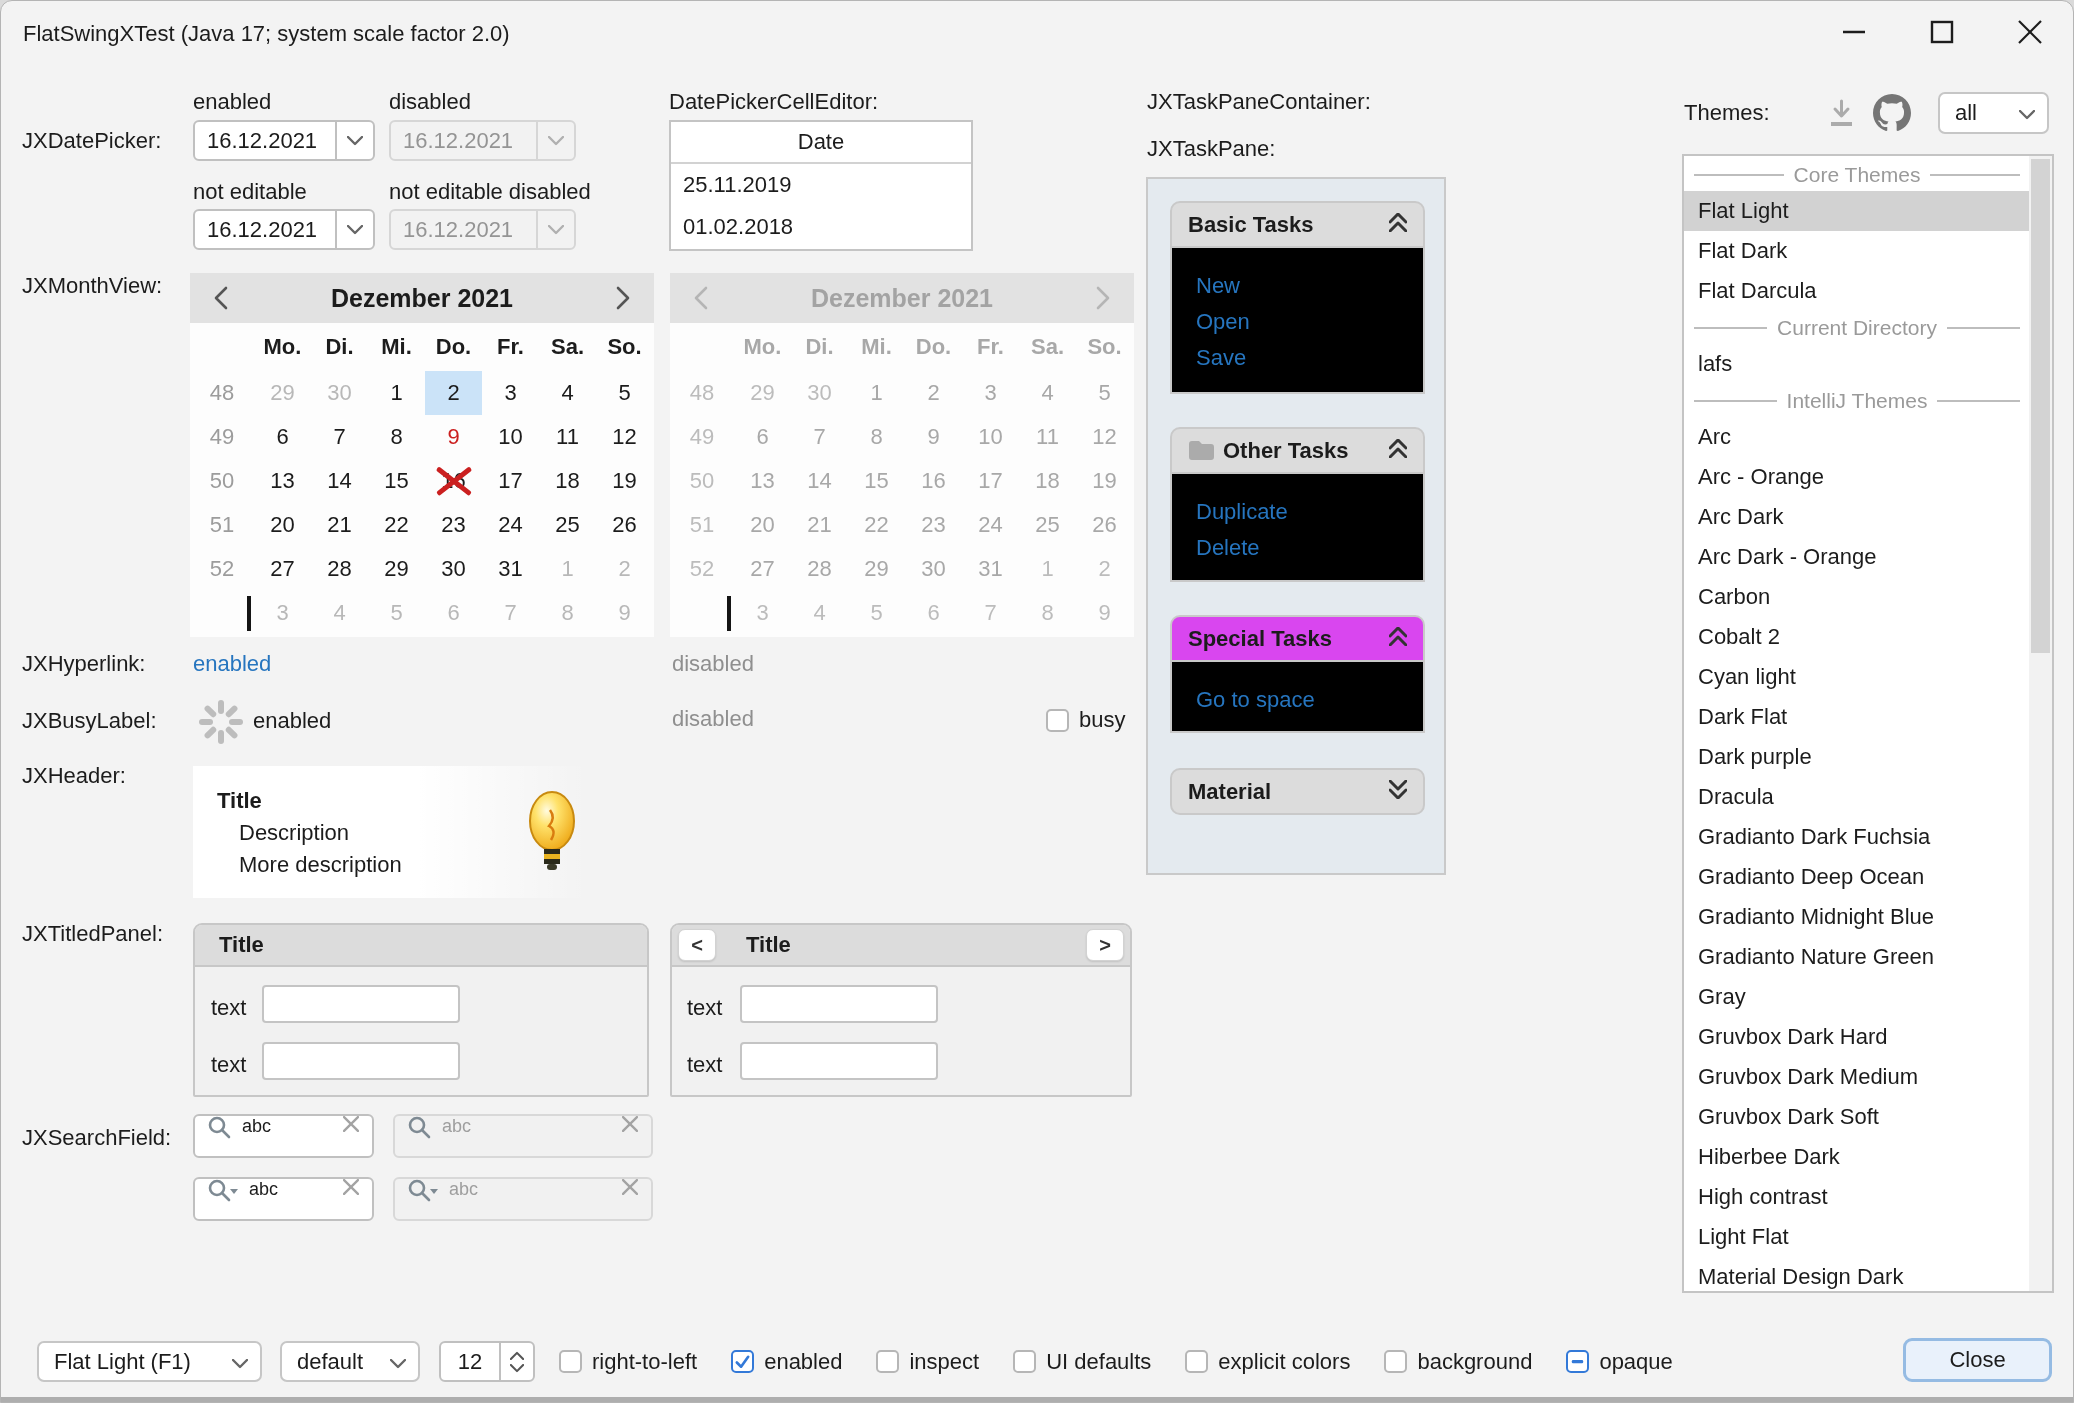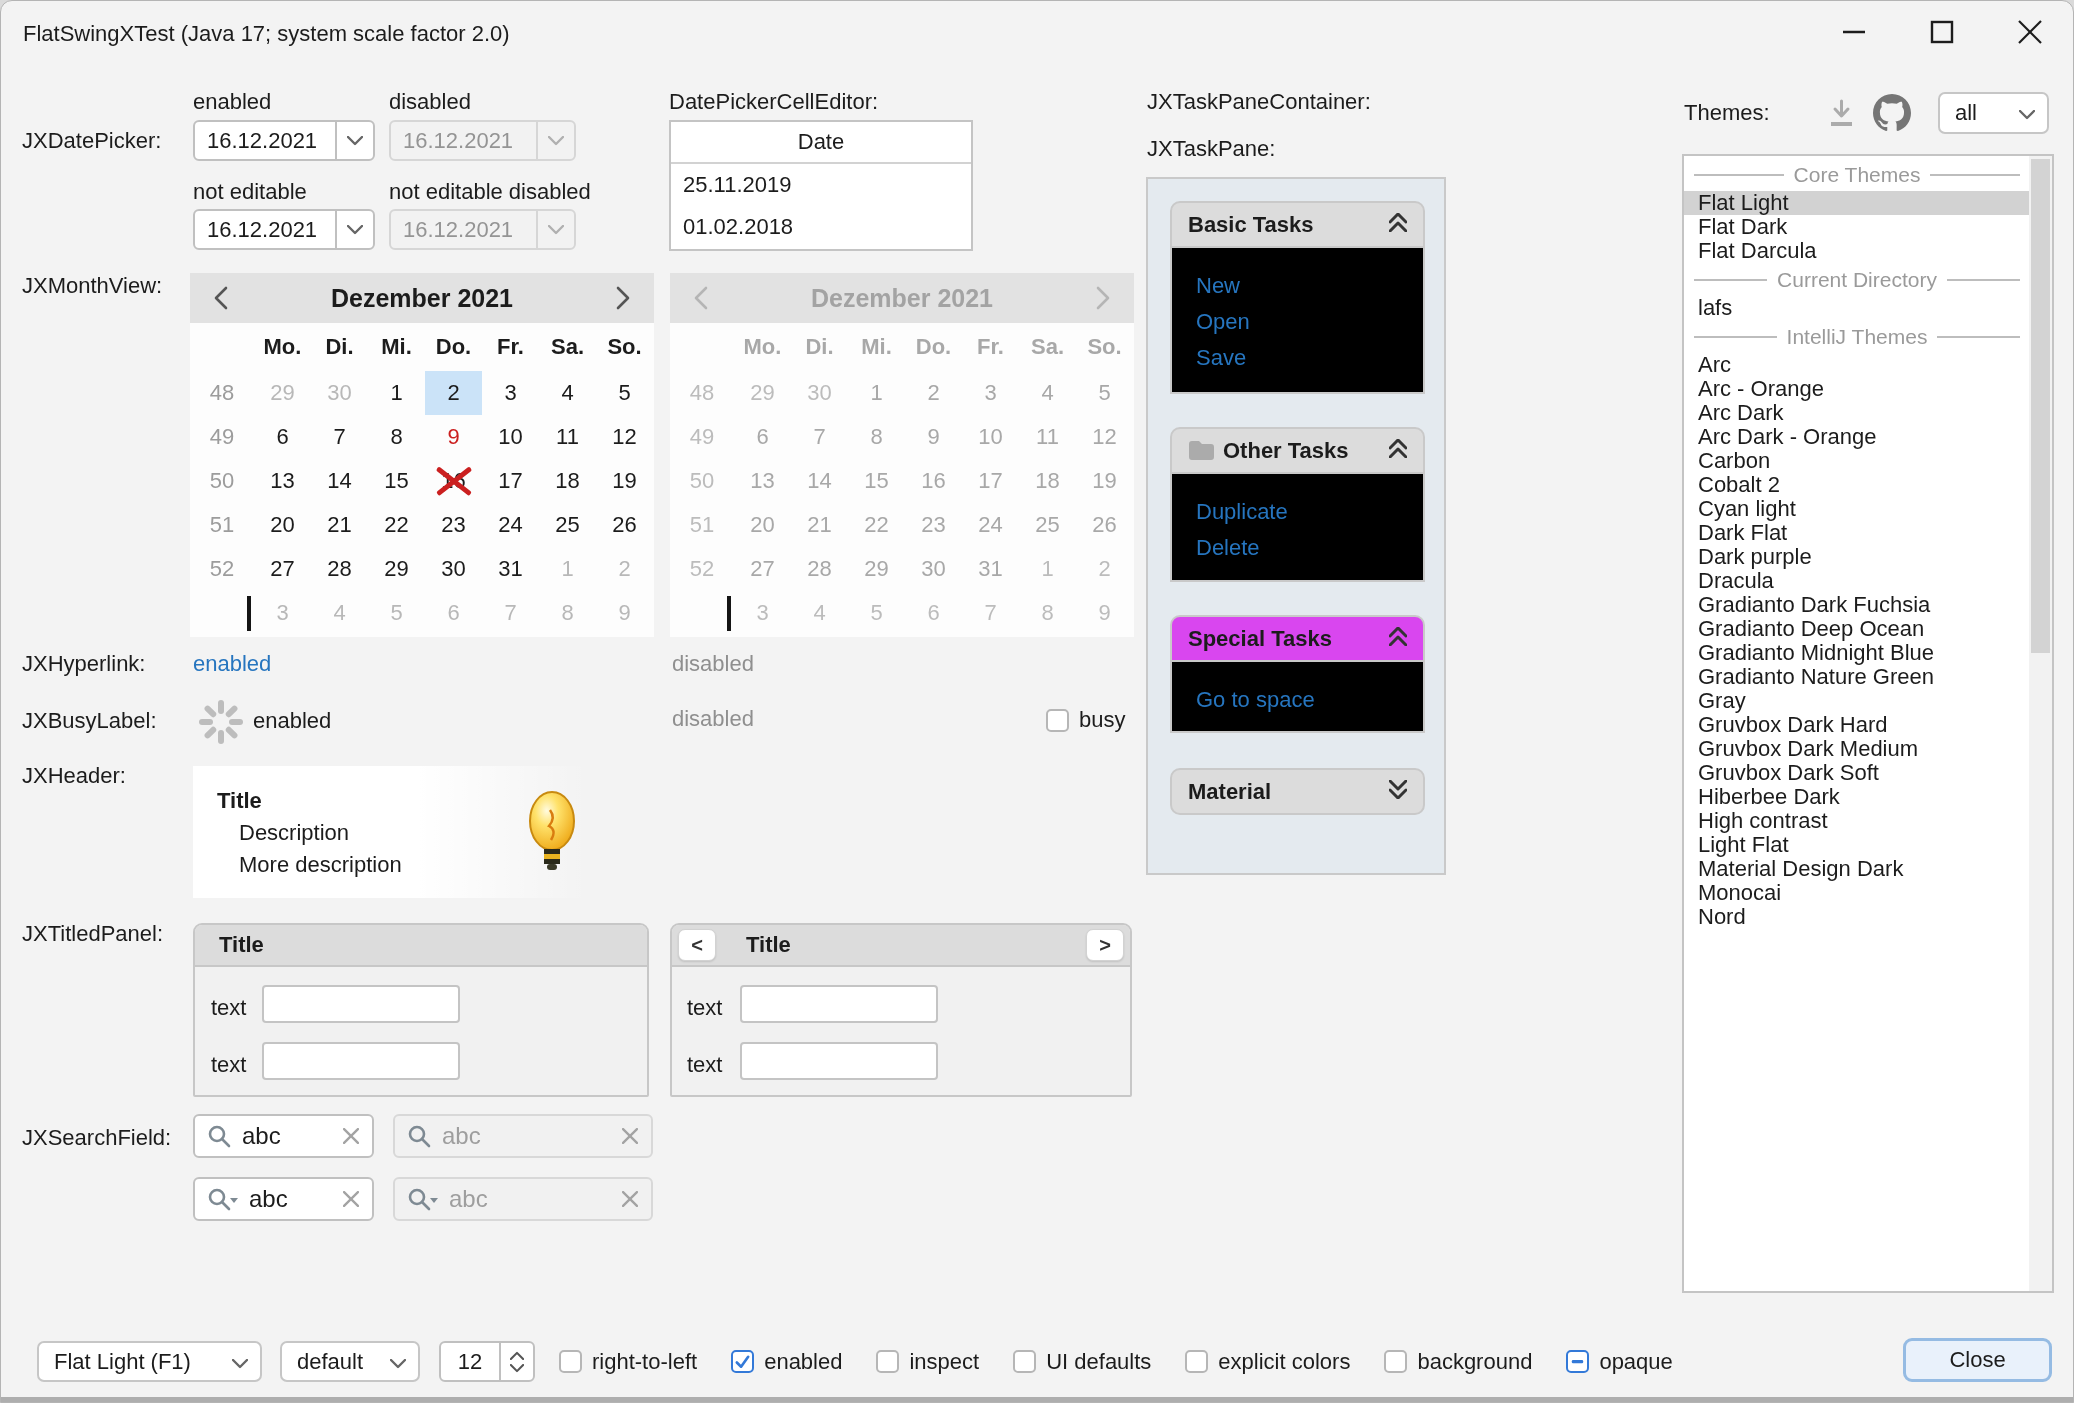--- a/index.html
+++ b/index.html
@@ -63,22 +63,22 @@
   .tpanel { position:absolute; background:#f1f1f1; border:2px solid #c7c7c7; border-radius:9px 9px 2px 2px; }
   .tpanel .thead { height:42px; background:#dcdcdc; border-bottom:2px solid #c7c7c7;
     border-radius:7px 7px 0 0; display:flex; align-items:center; font-size:22px; font-weight:bold; }
   .tpanel .tfield { position:absolute; width:198px; height:38px; background:#fff; border:2px solid #c4c4c4; border-radius:4px; }
   .tpanel .flabel { position:absolute; font-size:22px; }
   .mini-btn { width:38px; height:32px; background:#fff; border:1px solid #d2d2d2; border-radius:7px;
     display:flex; align-items:center; justify-content:center; font-size:20px; color:#333;
     box-shadow:0 1px 2px rgba(0,0,0,.12); }
 
   
-  .search { position:absolute; height:44px; border-radius:6px; display:flex; align-items:center;
-    padding:0 13px; gap:11px; font-size:24px; background:#fff; border:2px solid #c0c0c0; }
+  .search { position:absolute; height:44px; border-radius:6px; display:flex; 
+    padding:0 13px; gap:11px; font-size:18px; background:#fff; border:2px solid #c0c0c0; }
   .search.disabled { background:#f1f1f1; border-color:#d8d8d8; color:#9e9e9e; }
   .search .x { margin-left:auto; }
 
   
   .tp-container { position:absolute; left:1145px; top:176px; width:300px; height:698px;
     background:#e4eaef; border:2px solid #c9c9c9; }
   .tp-group { position:absolute; left:22px; width:255px; }
   .tp-header { height:47px; background:#dcdcdc; border:2px solid #c9c9c9; border-radius:10px 10px 0 0;
     display:flex; align-items:center; font-size:22px; font-weight:bold; padding:0 16px; }
   .tp-header .title { margin-left:8px; }
@@ -89,21 +89,21 @@
   .tp-group.collapsed .tp-header { border-radius:10px; }
 
   
   .combo { position:absolute; background:#fff; border:2px solid #c6c6c6; border-radius:7px;
     display:flex; align-items:center; font-size:22px; }
   .combo .val { flex:1; padding-left:15px; }
   .combo .chev { padding-right:12px; color:#666; }
   .theme-list { position:absolute; left:1681px; top:153px; width:372px; height:1139px;
     background:#fff; border:2px solid #c4c4c4; overflow:hidden; }
   .tl-rows { position:absolute; left:0; top:2px; width:346px; }
-  .tl-item { height:24px; display:flex; align-items:center; padding-left:14px; font-size:22px; white-space:nowrap; }
+  .tl-item { height:40px; display:flex; align-items:center; padding-left:14px; font-size:22px; white-space:nowrap; }
   .tl-item.selected { background:#d2d2d2; }
   .tl-sep { height:33px; display:flex; align-items:center; color:#9a9a9a; font-size:21px; padding:0 10px; }
   .tl-sep .line { flex:1; height:2px; background:#bdbdbd; }
   .tl-sep .txt { padding:0 10px; white-space:nowrap; }
   .scrollbar { position:absolute; right:0; top:0; bottom:0; width:23px; background:#f2f2f2; }
   .scrollbar .thumb { position:absolute; left:2px; top:3px; width:19px; height:494px; background:#d3d3d3; }
 
   
   .cb { display:flex; align-items:center; gap:10px; font-size:22px; white-space:nowrap; }
   .cb .box { width:23px; height:23px; background:#fff; border:2px solid #b6b6b6; border-radius:5px;

